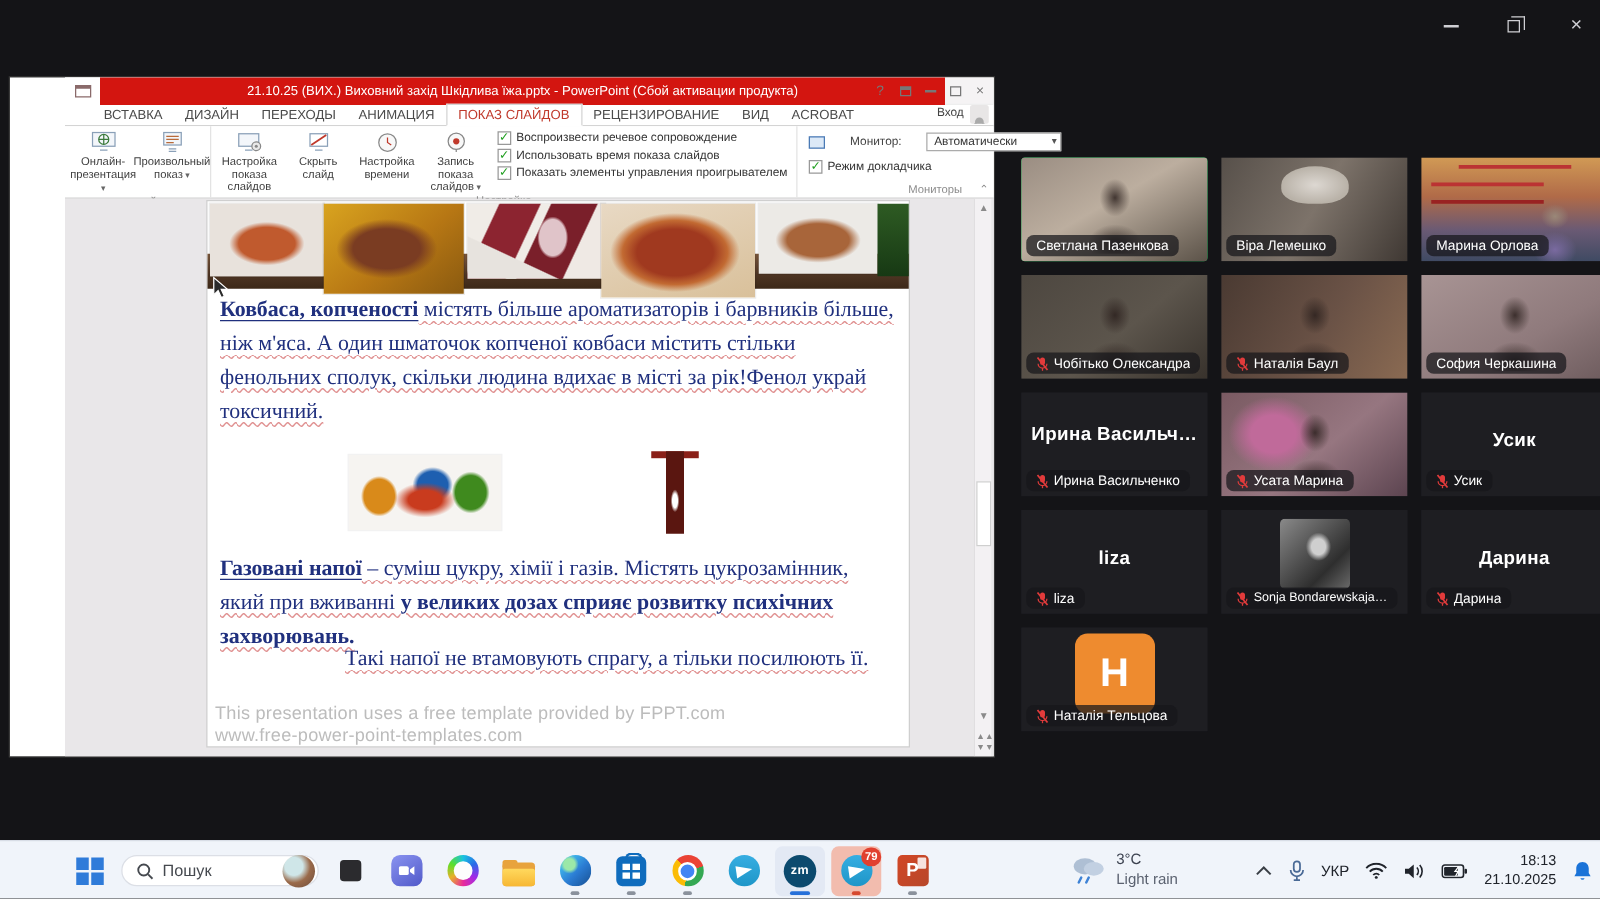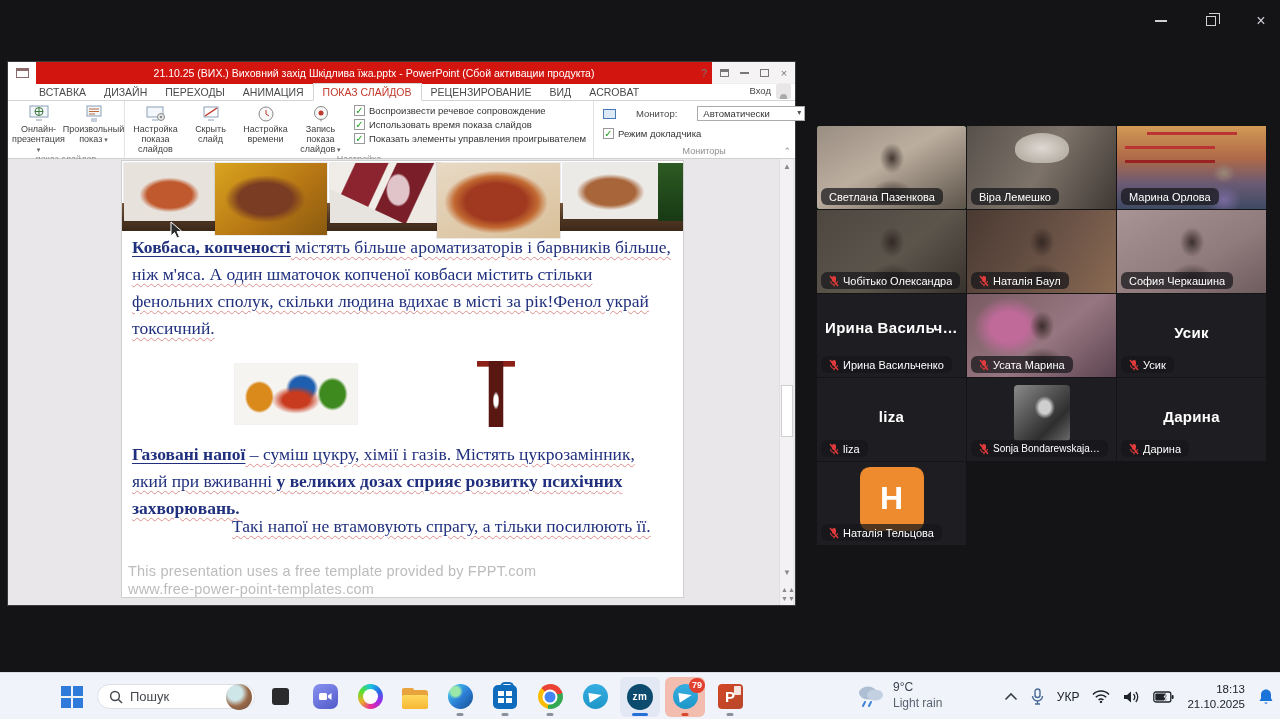--- a/index.html
+++ b/index.html
@@ -8,21 +8,21 @@
 
   
   .zwin-controls { position:absolute; top:8px; right:6px; display:flex; gap:24px; align-items:center; height:26px; }
   .zbtn { width:26px; height:22px; display:flex; align-items:center; justify-content:center; color:#cfcfd4; }
   .zmin { width:12px; height:2px; background:#cfcfd4; }
   .zrest { width:10px; height:10px; border:1.5px solid #cfcfd4; position:relative; }
   .zrest::before { content:""; position:absolute; left:2px; top:-4px; width:10px; height:10px; border:1.5px solid #cfcfd4; border-left:none; border-bottom:none; }
   .zclose { font-size:16px; line-height:1; }
 
   
-  #ppt { position:absolute; left:8px; top:62px; width:787px; height:543px; background:#ffffff; box-shadow:0 0 0 1px #3a3a3a; }
+  #ppt { position:absolute; left:8px; top:62px; width:787px; height:543px; background:#ffffff; box-shadow:0 0 0 1px #3a3a3a;padding-left:44px; }
 
   
   .ppt-titlebar { position:relative; height:22px; background:#f5f3f4; border-bottom:1px solid #eee; }
   .qat { position:absolute; left:0; top:0; width:28px; height:22px; background:#fff; display:flex; align-items:center; justify-content:center; }
   .qat-glyph { width:13px; height:10px; border:1px solid #8a6a6a; border-top:3px solid #8a6a6a; }
   .ppt-redband { position:absolute; left:28px; top:0; width:676px; height:22px; background:#d31510; display:flex; align-items:center; justify-content:center; }
   .ppt-title { color:#ffffff; font-size:10.5px; white-space:nowrap; overflow:hidden; }
   .ppt-controls { position:absolute; right:2px; top:0; height:22px; display:flex; align-items:center; gap:2px; }
   .pbtn { width:18px; height:18px; display:flex; align-items:center; justify-content:center; color:#777; font-size:11px; }
   .pmin { width:9px; height:1.5px; background:#777; }
@@ -89,21 +89,21 @@
   
   .vscroll { position:absolute; right:2px; top:0; width:14px; height:446px; background:#f3f1f3; border-left:1px solid #e0dee0; }
   .varrow { position:absolute; left:1px; width:12px; height:13px; color:#8a8a8a; font-size:8px; text-align:center; line-height:13px; }
   .vthumb { position:absolute; left:1px; top:226px; width:12px; height:52px; background:#ffffff; border:1px solid #cfcfcf; }
   .slidenav { position:absolute; left:1px; bottom:2px; width:12px; color:#8a8a8a; font-size:7px; text-align:center; line-height:9px; }
 
   
   #cursor { position:absolute; left:170px; top:221px; z-index:50; }
 
   
-  #grid { position:absolute; left:817px; top:126px; width:452px; height:427px; display:grid; grid-template-columns:repeat(3,149px); grid-template-rows:repeat(5,83px); gap:1px; }
+  #grid { position:absolute; left:817px; top:126px; width:452px; height:427px; display:grid; grid-template-columns:repeat(3,149px); grid-template-rows:repeat(5,83px); gap:11px; }
   .tile { position:relative; background:#1e1e22; overflow:hidden; }
   .tile.speaking { outline:2.5px solid #23c45c; outline-offset:-2.5px; border-radius:3px; }
   .vid { position:absolute; inset:0; }
   .sil::after { content:""; position:absolute; left:50%; top:16%; width:70px; height:64px; transform:translateX(-50%);
     background:radial-gradient(ellipse 17px 21px at 50% 30%, rgba(44,33,30,.85), rgba(44,33,30,0) 72%),
                radial-gradient(ellipse 30px 22px at 50% 88%, rgba(44,33,30,.8), rgba(44,33,30,0) 72%); }
   .v1 { background:linear-gradient(150deg,#9a8d82,#bcae9f 45%,#5c5349); }
   .v2 { background:linear-gradient(160deg,#b6afa8,#9d958d 60%,#867d75); }
   .v3 { background:linear-gradient(120deg,#57504a,#7d736a 50%,#3f3833); }
   .v3::before { content:""; position:absolute; left:50%; top:8%; width:54px; height:30px; transform:translateX(-50%); border-radius:50% 50% 40% 40%; background:radial-gradient(#ddd8d2,#b9b2a8 70%); }
@@ -586,21 +586,21 @@
       </div>
     </div>
 
     <div class="weather">
       <svg width="30" height="26" viewBox="0 0 30 26">
         <ellipse cx="13" cy="11" rx="9" ry="6.5" fill="#aebfd4"></ellipse>
           <ellipse cx="20" cy="13" rx="8" ry="5.5" fill="#c2d0e2"></ellipse>
         <path d="M10 20l-2 4M16 20l-2 4" stroke="#3f83d6" stroke-width="2" stroke-linecap="round"></path>
       </svg>
       <div class="wtext">
-        <div>9°C</div>
+        <div>3°C</div>
         <div class="cond">Light rain</div>
       </div>
     </div>
 
     <div class="tb-right">
       <svg width="14" height="9" viewBox="0 0 14 9">
           <path d="M1.5 7.5L7 2l5.5 5.5" fill="none" stroke="#3a3f46" stroke-width="1.6"></path>
         </svg>
       <svg width="13" height="17" viewBox="0 0 13 17">
           <rect x="4" y="1" width="5" height="8.5" rx="2.5" fill="none" stroke="#4a6a96" stroke-width="1.4"></rect>

